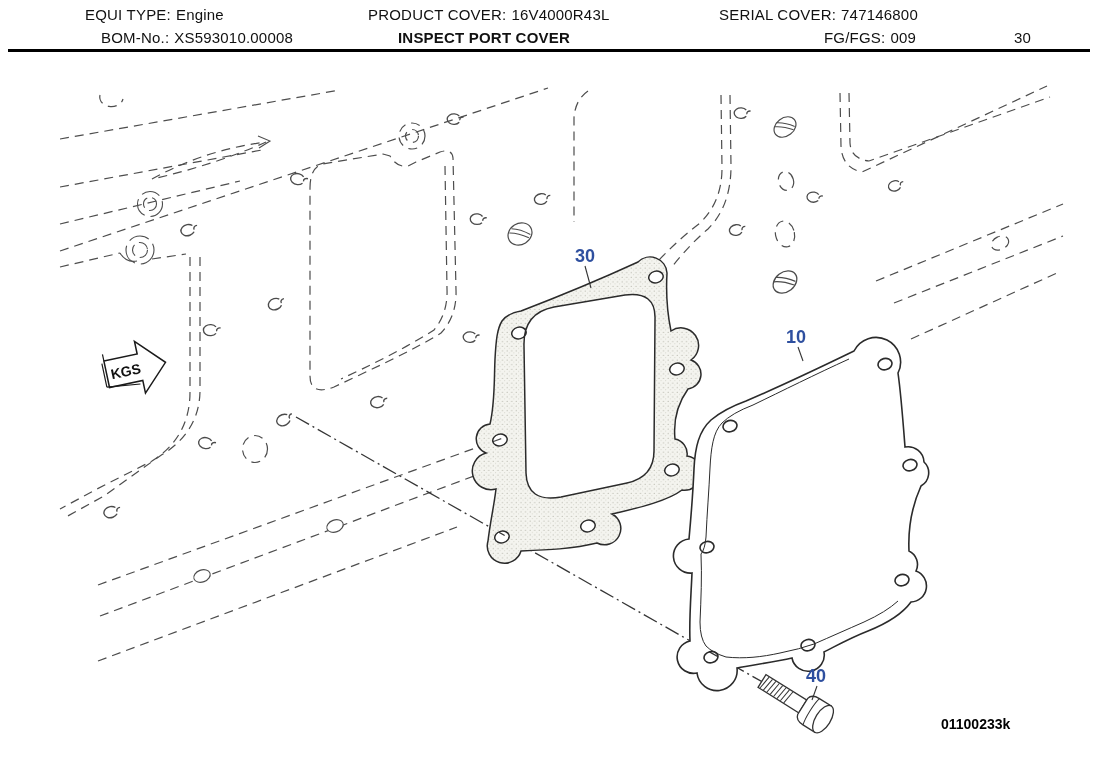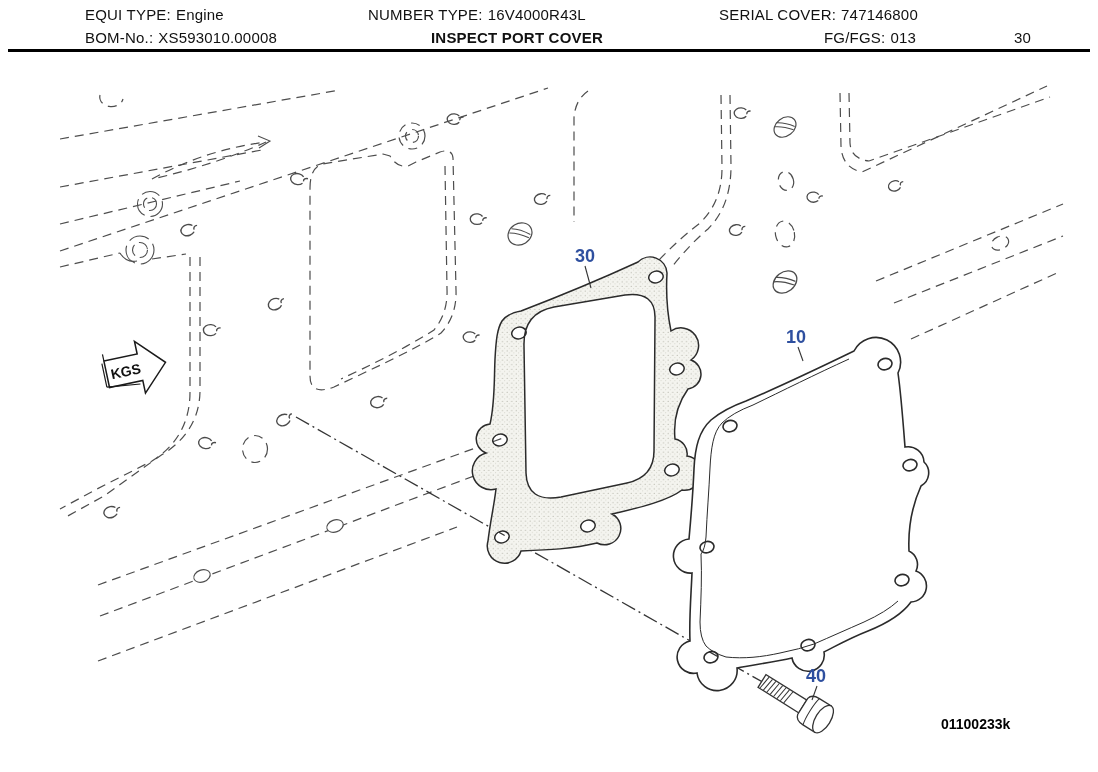--- a/index.html
+++ b/index.html
@@ -1,50 +1,50 @@
 <!DOCTYPE html>
 <html><head>
 <meta charset="utf-8">
 <style>
   html,body{margin:0;padding:0;background:#ffffff;}
   body{width:1098px;height:772px;position:relative;overflow:hidden;
        font-family:"Liberation Sans",sans-serif;color:#111;}
   .hdr-item{position:absolute;font-size:15px;white-space:nowrap;letter-spacing:.2px;}
   .hdr-item .lbl{margin-right:5px;}
-  .bold{font-weight:700;margin-left:33px;}
+  .bold{font-weight:700;}
   #rule{position:absolute;left:8px;right:8px;top:49px;height:3px;background:#000;}
   #drawing{position:absolute;left:0;top:0;}
   text.callout{font-family:"Liberation Sans",sans-serif;font-size:18px;font-weight:700;}
   text.dwgno{font-family:"Liberation Sans",sans-serif;font-size:14px;font-weight:700;fill:#000;}
   text.kgs{font-family:"Liberation Sans",sans-serif;font-size:14px;font-weight:700;fill:#111;}
   .blk{fill:none;stroke:#4d4d4d;stroke-width:1.2;stroke-dasharray:9 6;}
   .blks{fill:none;stroke:#4d4d4d;stroke-width:1.1;}
   .cl{fill:none;stroke:#353535;stroke-width:1.3;stroke-dasharray:15 4 2 4;}
   .thin{fill:none;stroke:#2b2b2b;stroke-width:1;}
   .leader{stroke:#333;stroke-width:1.1;}
 </style>
 </head>
 <body>
 
 <div>
   <div class="hdr-item" style="left:85px;top:6px">
     <span class="lbl">EQUI TYPE:</span><span>Engine</span>
   </div>
   <div class="hdr-item" style="left:368px;top:6px">
-    <span class="lbl">NUMBER TYPE:</span><span>16V4000R43L</span>
+    <span class="lbl">PRODUCT COVER:</span><span>16V4000R43L</span>
   </div>
   <div class="hdr-item" style="left:719px;top:6px">
     <span class="lbl">SERIAL COVER:</span><span>747146800</span>
   </div>
-  <div class="hdr-item" style="left:85px;top:29px">
+  <div class="hdr-item" style="left:101px;top:29px">
     <span class="lbl">BOM-No.:</span><span>XS593010.00008</span>
   </div>
   <div class="hdr-item bold" style="left:398px;top:29px">INSPECT PORT COVER</div>
   <div class="hdr-item" style="left:824px;top:29px">
-    <span class="lbl">FG/FGS:</span><span>013</span>
+    <span class="lbl">FG/FGS:</span><span>009</span>
   </div>
   <div class="hdr-item" style="left:1014px;top:29px">30</div>
   <div id="rule"></div>
 </div>
 
 <svg id="drawing" width="1098" height="772" viewBox="0 0 1098 772">
   <defs>
     <pattern id="stipple" width="4.6" height="4.6" patternUnits="userSpaceOnUse">
       <rect width="4.6" height="4.6" fill="#f4f4ef"></rect>
       <circle cx="1.1" cy="1.2" r="0.55" fill="#a7a79b"></circle>

